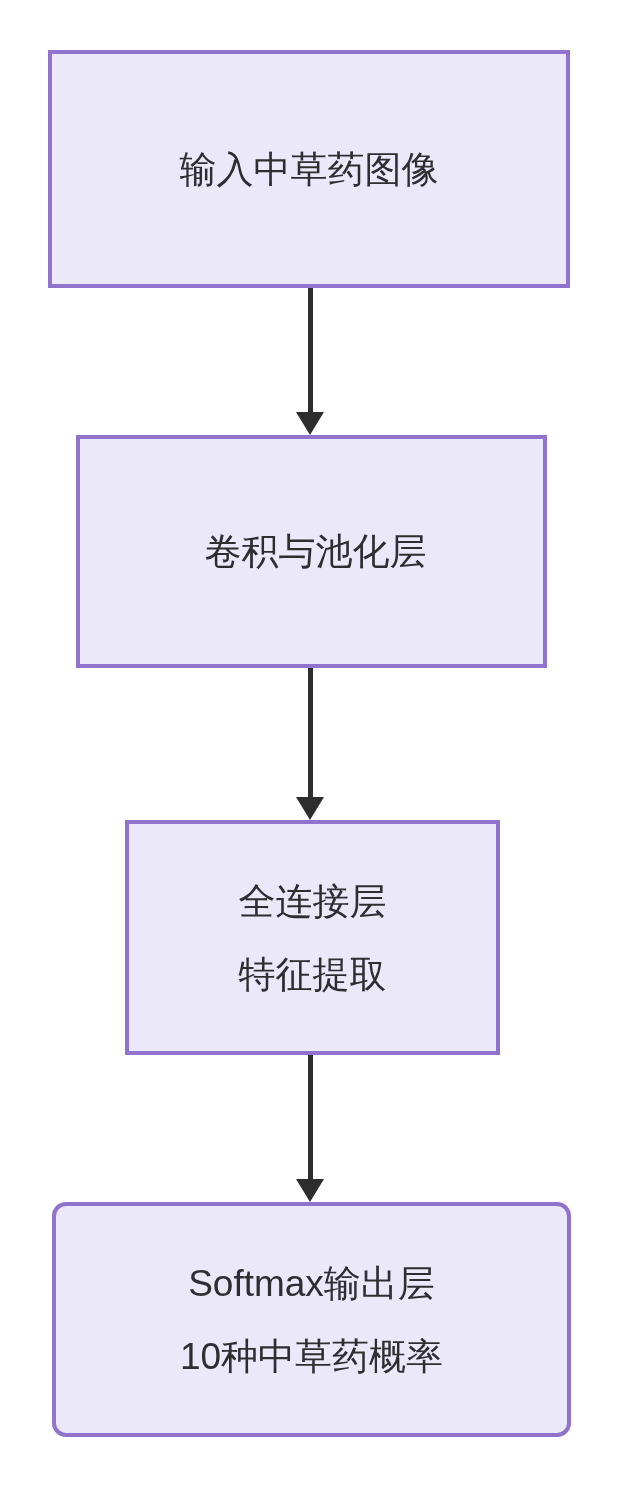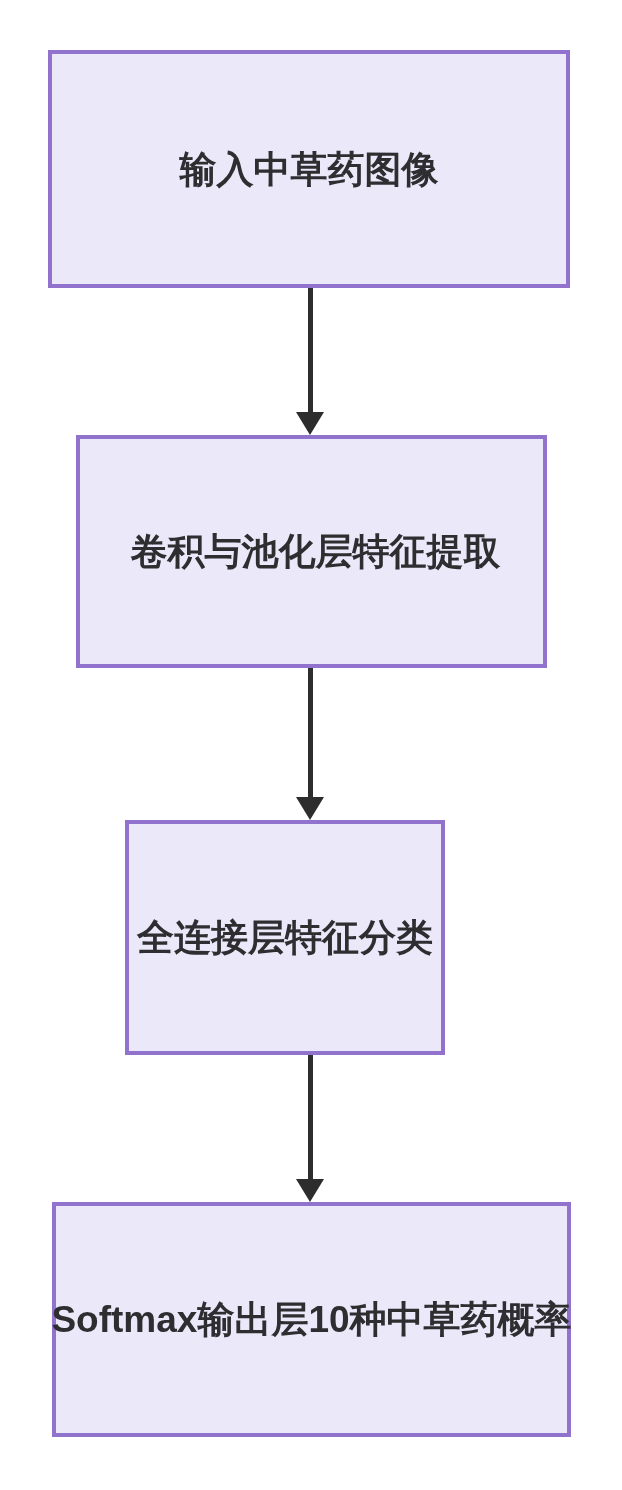--- a/index.html
+++ b/index.html
@@ -19,33 +19,32 @@
     width: 622px;
     height: 1490px;
     background: var(--bg);
     overflow: hidden;
   }
   .node {
     position: absolute;
     background: var(--node-fill);
     border: 4px solid var(--node-border);
     display: flex;
-    flex-direction: row;
+    flex-direction: column;
     align-items: center;
     justify-content: center;
     text-align: center;
     color: var(--text);
     font-size: 37px;
     line-height: 73px;
-    font-weight: bold;
   }
   .node-1 { left: 48px;  top: 50px;   width: 522px; height: 238px; }
   .node-2 { left: 76px;  top: 435px;  width: 471px; height: 233px; padding-left: 8px; }
-  .node-3 { left: 125px; top: 820px;  width: 320px; height: 235px; }
-  .node-4 { left: 52px;  top: 1202px; width: 519px; height: 235px; }
+  .node-3 { left: 125px; top: 820px;  width: 375px; height: 235px; }
+  .node-4 { left: 52px;  top: 1202px; width: 519px; height: 235px; border-radius: 14px; }
   .node-line { display: block; white-space: nowrap; }
   .arrow {
     position: absolute;
     left: 296px;
     width: 28px;
     display: flex;
     flex-direction: column;
     align-items: center;
   }
   .arrow-1 { top: 288px;  height: 147px; }
@@ -73,31 +72,30 @@
     <span class="node-line">输入中草药图像</span>
   </div>
 
   <div class="arrow arrow-1">
     <div class="arrow-line"></div>
     <div class="arrow-head"></div>
   </div>
 
   <div class="node node-2">
     <span class="node-line">卷积与池化层</span>
-    <span class="node-line">特征提取</span>
   </div>
 
   <div class="arrow arrow-2">
     <div class="arrow-line"></div>
     <div class="arrow-head"></div>
   </div>
 
   <div class="node node-3">
     <span class="node-line">全连接层</span>
-    <span class="node-line">特征分类</span>
+    <span class="node-line">特征提取</span>
   </div>
 
   <div class="arrow arrow-3">
     <div class="arrow-line"></div>
     <div class="arrow-head"></div>
   </div>
 
   <div class="node node-4">
     <span class="node-line">Softmax输出层</span>
     <span class="node-line">10种中草药概率</span>

